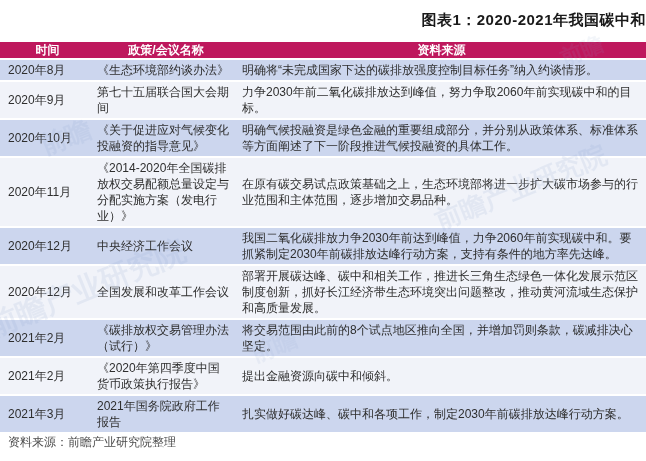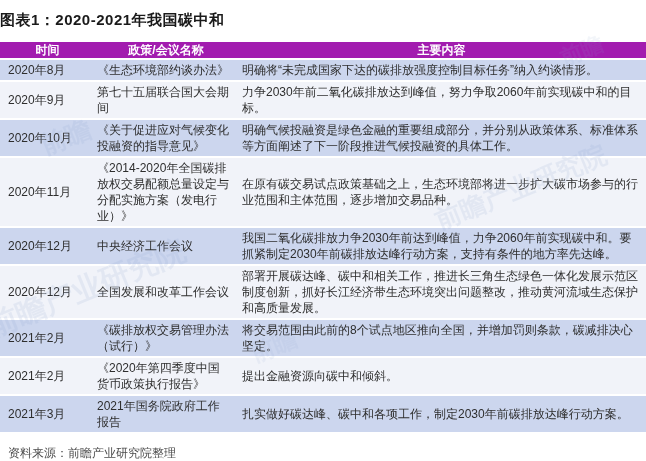--- a/index.html
+++ b/index.html
@@ -5,40 +5,40 @@
   * { margin: 0; padding: 0; box-sizing: border-box; }
   html, body { width: 646px; background: #ffffff; }
   body {
     width: 646px; height: 461px;
     font-family: "Liberation Sans", "DejaVu Sans", sans-serif;
     position: relative; overflow: hidden;
   }
   .page { position: relative; width: 646px; height: 461px; }
 
   .title {
-    text-align: left;
+    text-align: right;
     font-size: 15px;
     font-weight: bold;
     color: #1a1a1a;
     padding-top: 11px;
     padding-bottom: 12px;
     letter-spacing: 0.5px;
   }
 
   table.policy-table {
     width: 646px;
     border-collapse: collapse;
     table-layout: fixed;
   }
   col.c1 { width: 95px; }
   col.c2 { width: 142px; }
   col.c3 { width: 409px; }
 
   thead th {
-    background: #a21caf;
+    background: #be185d;
     color: #ffffff;
     font-size: 12px;
     font-weight: bold;
     text-align: center;
     height: 16px;
     padding: 1px 2px;
     line-height: 14px;
   }
 
   tbody tr { border-top: 2px solid #ffffff; }
@@ -54,21 +54,21 @@
   }
   tbody td.cell-time   { padding-left: 8px; }
   tbody td.cell-policy { padding-right: 6px; }
   tbody td.cell-content{ padding-left: 5px; padding-right: 4px; }
 
   .footer {
     display: flex;
     justify-content: space-between;
     align-items: flex-start;
     padding: 0 6px 0 8px;
-    margin-top: 13px;
+    margin-top: 2px;
     font-size: 12px;
   }
   .footer .source { color: #4d4d4d; }
   .footer .credit { color: #999999; }
 
   .watermark {
     position: absolute;
     color: #8ca4cf;
     opacity: 0.14;
     font-weight: bold;
@@ -98,21 +98,21 @@
   <table class="policy-table">
     <colgroup>
         <col class="c1">
         <col class="c2">
         <col class="c3">
       </colgroup>
     <thead>
       <tr>
         <th>时间</th>
         <th>政策/会议名称</th>
-        <th>主要内容</th>
+        <th>资料来源</th>
       </tr>
     </thead>
     <tbody>
       <tr>
         <td class="cell-time">2020年8月</td>
         <td class="cell-policy">《生态环境部约谈办法》</td>
         <td class="cell-content">明确将“未完成国家下达的碳排放强度控制目标任务”纳入约谈情形。</td>
       </tr>
       <tr>
         <td class="cell-time">2020年9月</td>

